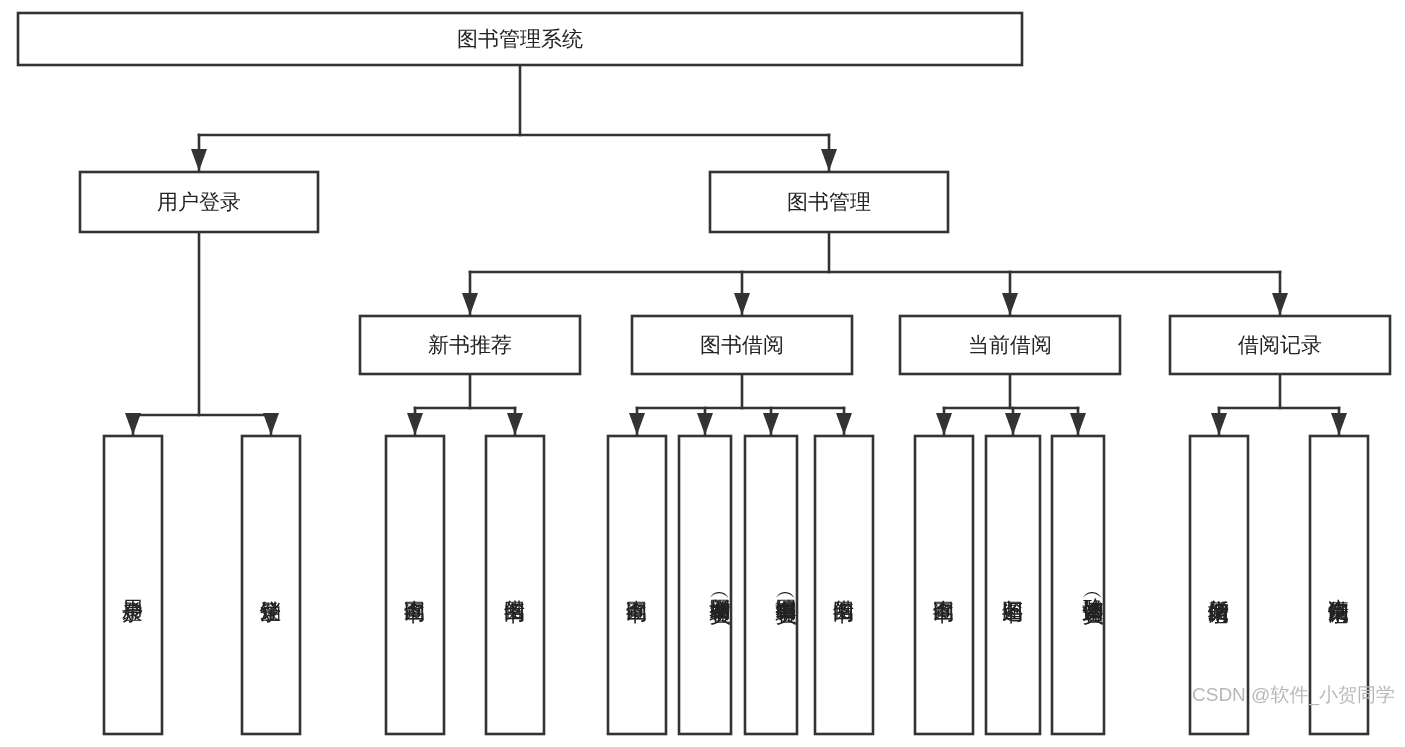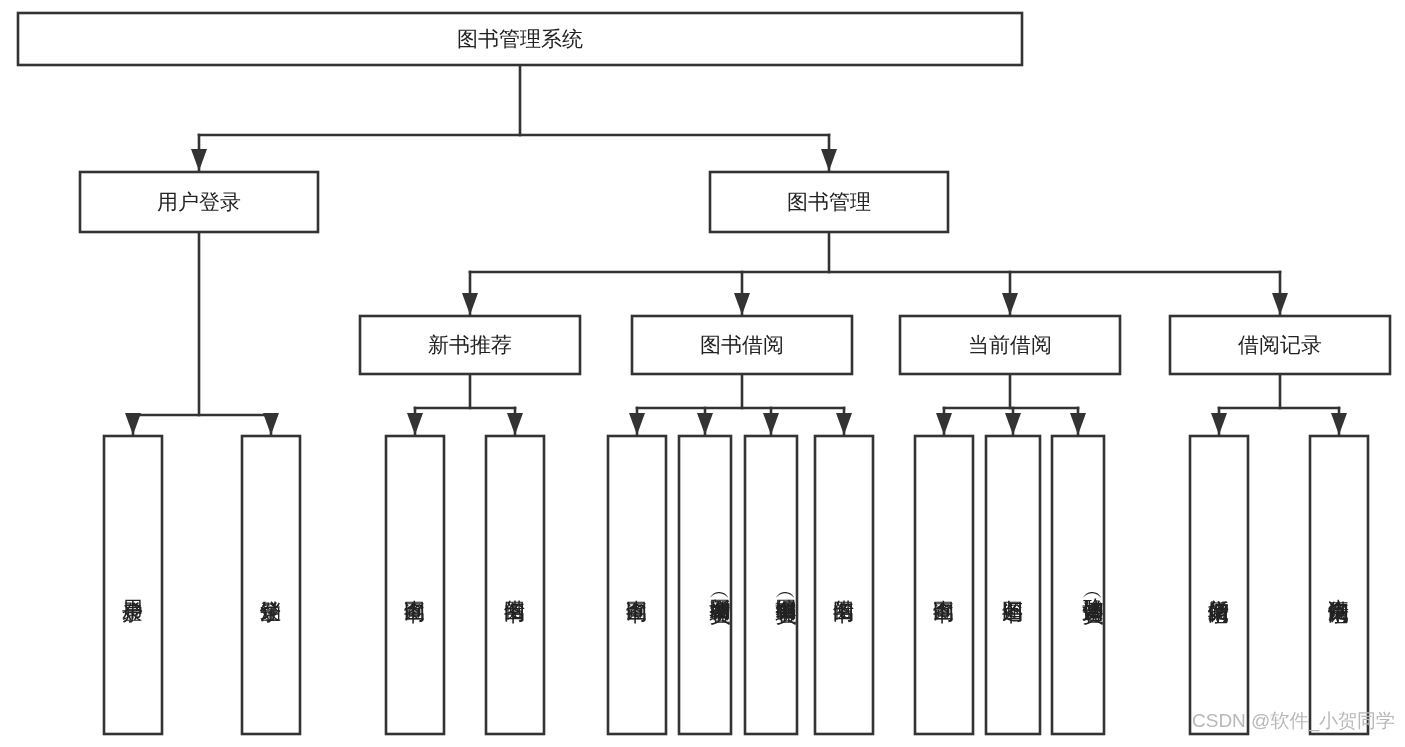--- a/index.html
+++ b/index.html
@@ -174,14 +174,14 @@
       <div class="node-label-v" style="left: 679px; top: 446px; width: 52px; height: 278px; align-items: flex-start;">新增图书（管理员）</div>
       <div class="node-label-v" style="left: 745px; top: 446px; width: 52px; height: 278px; align-items: flex-start;">编辑图书（管理员）</div>
       <div class="node-label-v" style="left: 815px; top: 446px; width: 58px; height: 278px; align-items: center;">借阅图书</div>
       <div class="node-label-v" style="left: 915px; top: 446px; width: 58px; height: 278px; align-items: center;">查询图书</div>
       <div class="node-label-v" style="left: 986px; top: 446px; width: 54px; height: 278px; align-items: center;">归还图书</div>
       <div class="node-label-v" style="left: 1052px; top: 446px; width: 52px; height: 278px; align-items: flex-start;">确认归还（管理员）</div>
       <div class="node-label-v" style="left: 1190px; top: 446px; width: 58px; height: 278px; align-items: center;">新增借阅记录</div>
       <div class="node-label-v" style="left: 1310px; top: 446px; width: 58px; height: 278px; align-items: center;">查询借阅记录</div>
     </div>
 
-  <div class="watermark" style="left:1192px; top:708px;">CSDN @软件_小贺同学</div>
+  <div class="watermark" style="left:1192px; top:682px;">CSDN @软件_小贺同学</div>
 </div>
 
 </body></html>

